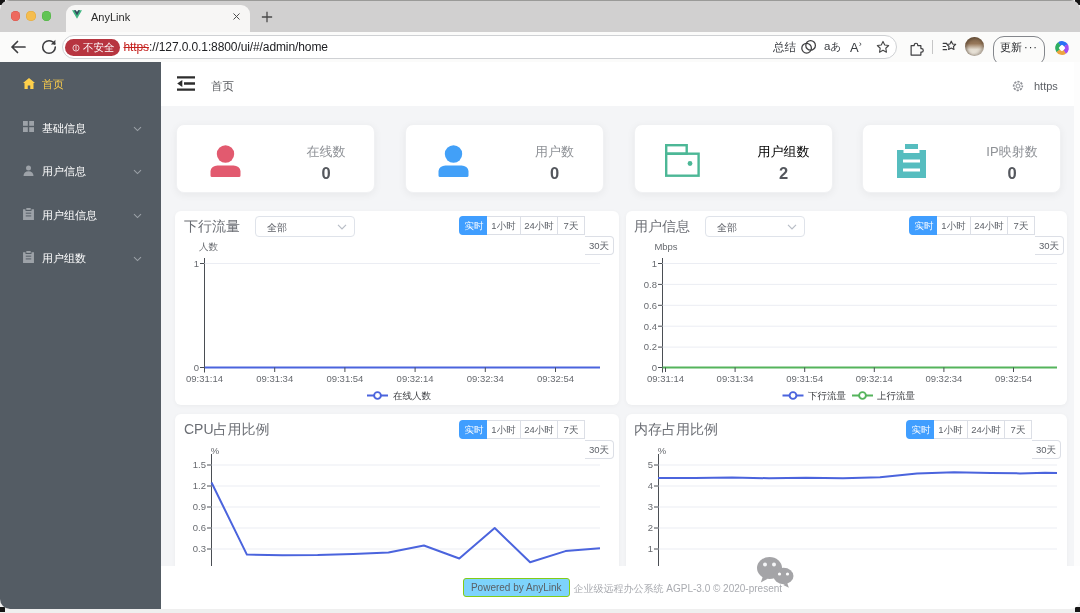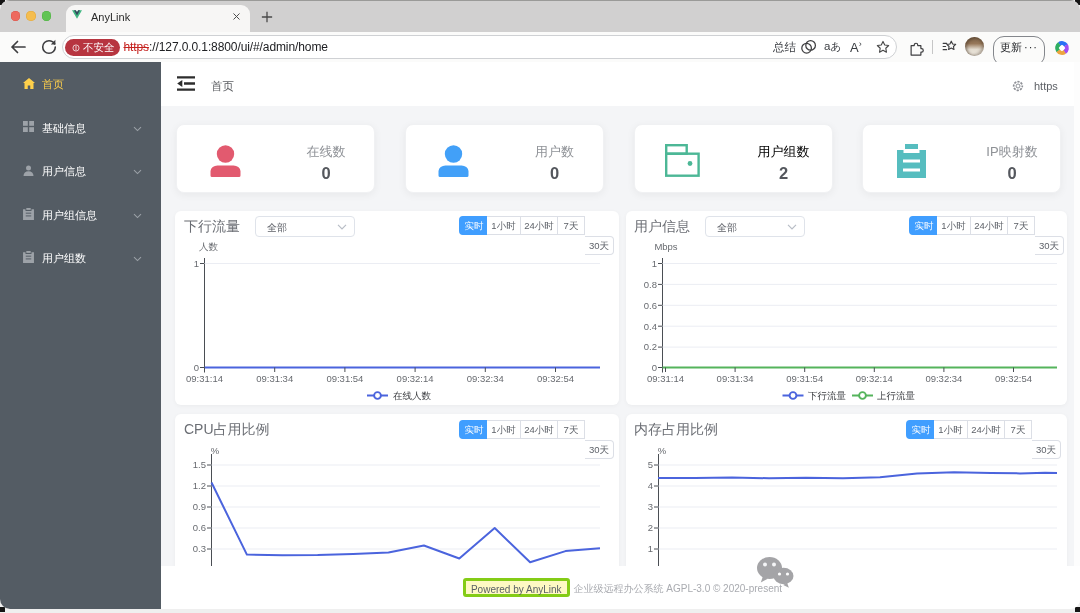--- a/index.html
+++ b/index.html
@@ -323,21 +323,21 @@
         <path d="M28,88.0 h4.5" stroke="#4a4e54" stroke-width="1"></path>
         <path d="M32.5,88.0 H431" stroke="#ebedf3" stroke-width="1"></path>
         <text x="27" y="91.3" font-size="9.5" fill="#686b70" text-anchor="end">2</text>
         <path d="M28,109.0 h4.5" stroke="#4a4e54" stroke-width="1"></path>
         <path d="M32.5,109.0 H431" stroke="#ebedf3" stroke-width="1"></path>
         <text x="27" y="112.3" font-size="9.5" fill="#686b70" text-anchor="end">1</text>
         <text x="36" y="14" font-size="9.5" fill="#686b70" text-anchor="middle">%</text>
         <polyline points="32.0,38.02 69.0,38.02 106.0,37.60 143.0,38.23 180.0,37.81 217.0,38.23 254.0,37.18 291.0,33.40 328.0,32.35 365.0,32.98 394.0,33.40 419.0,32.77 431.0,32.98" stroke="#4b64dd" stroke-width="2" fill="none" stroke-linejoin="round"></polyline>
       </svg>
       <div class="abs" style="left:161px;top:566px;width:919px;height:43px;background:#fff"></div>
-      <div class="abs" style="left:462.5px;top:577.5px;width:107.5px;height:19px;border:3px solid #84cc16;border-radius:3px;background:#fef9c3;text-align:center;line-height:17.5px;font-size:10px;color:#5a6066;white-space:nowrap">Powered by AnyLink</div>
+      <div class="abs" style="left:462.5px;top:577.5px;width:107.5px;height:19px;border:1px solid #84cc16;border-radius:3px;background:#7dd3fc;text-align:center;line-height:17.5px;font-size:10px;color:#5a6066;white-space:nowrap">Powered by AnyLink</div>
       <div class="abs" style="left:573.5px;top:581.5px;font-size:10px;color:#a9abb0">企业级远程办公系统 AGPL-3.0 © 2020-present</div>
       <svg class="abs" style="left:755px;top:555px" width="42" height="36" viewBox="0 0 42 36">
   <ellipse cx="14.5" cy="13" rx="12.5" ry="11" fill="#a4a4a7"></ellipse>
   <path d="M8,21 l-2.2,6.4 7,-3.6 Z" fill="#a4a4a7"></path>
   <ellipse cx="28.5" cy="21" rx="10" ry="8.2" fill="#a4a4a7"></ellipse>
   <path d="M32,27.5 l1.9,5.2 -5.6,-2.8 Z" fill="#a4a4a7"></path>
   <circle cx="10" cy="9.5" r="2" fill="#f4f5f7"></circle>
   <circle cx="19" cy="9.5" r="2" fill="#f4f5f7"></circle>
   <circle cx="24.5" cy="19" r="1.6" fill="#fdfdfd"></circle>
   <circle cx="32.5" cy="19" r="1.6" fill="#fdfdfd"></circle>

